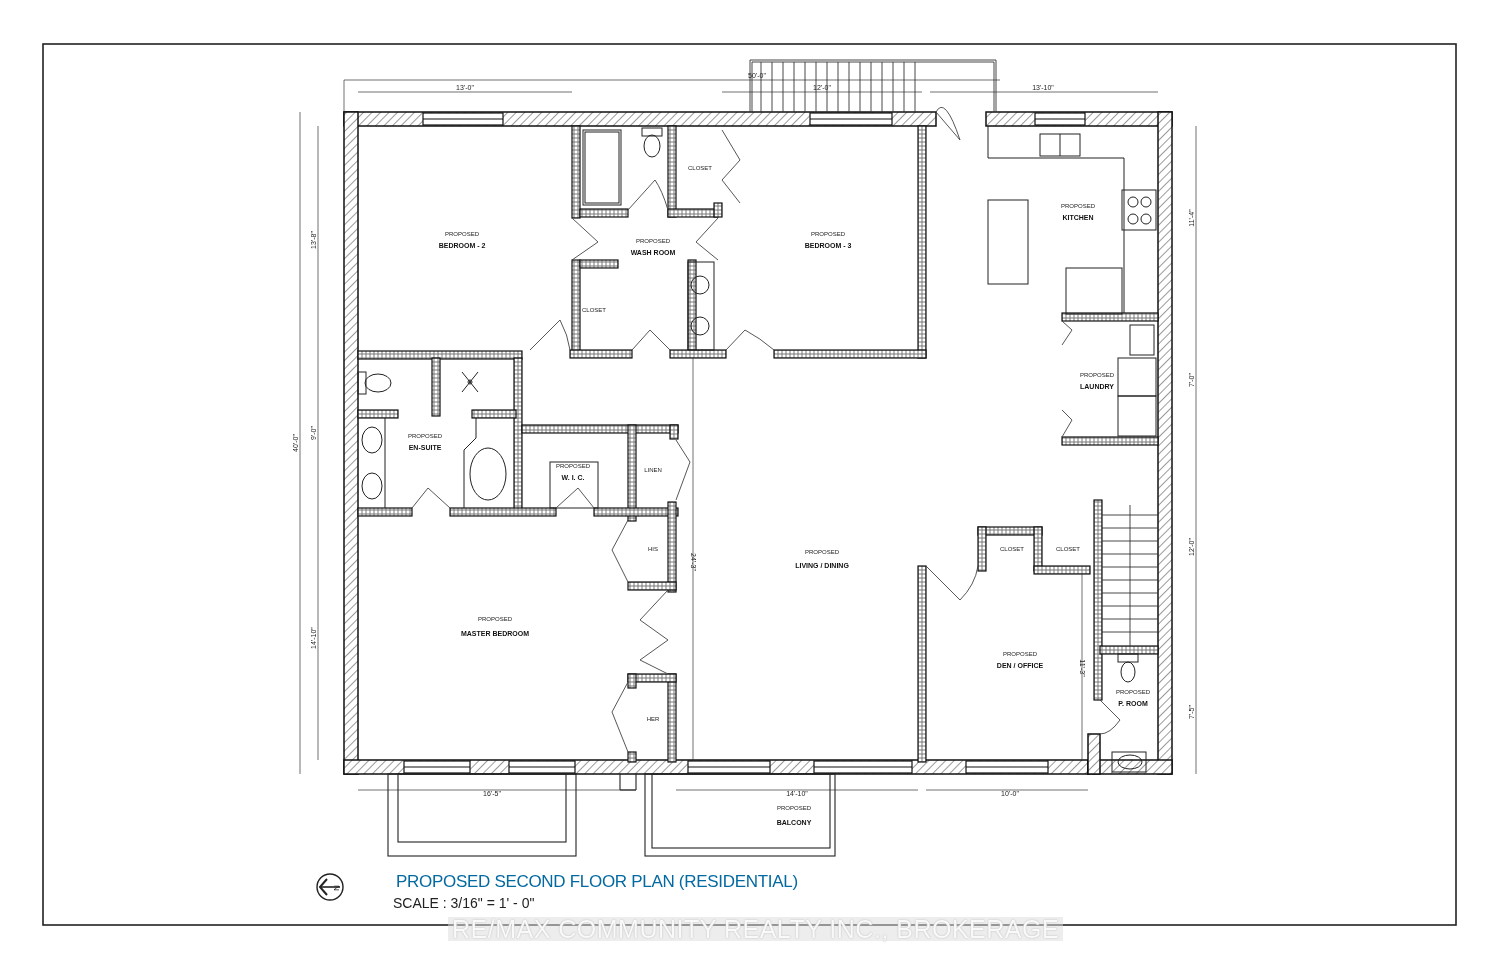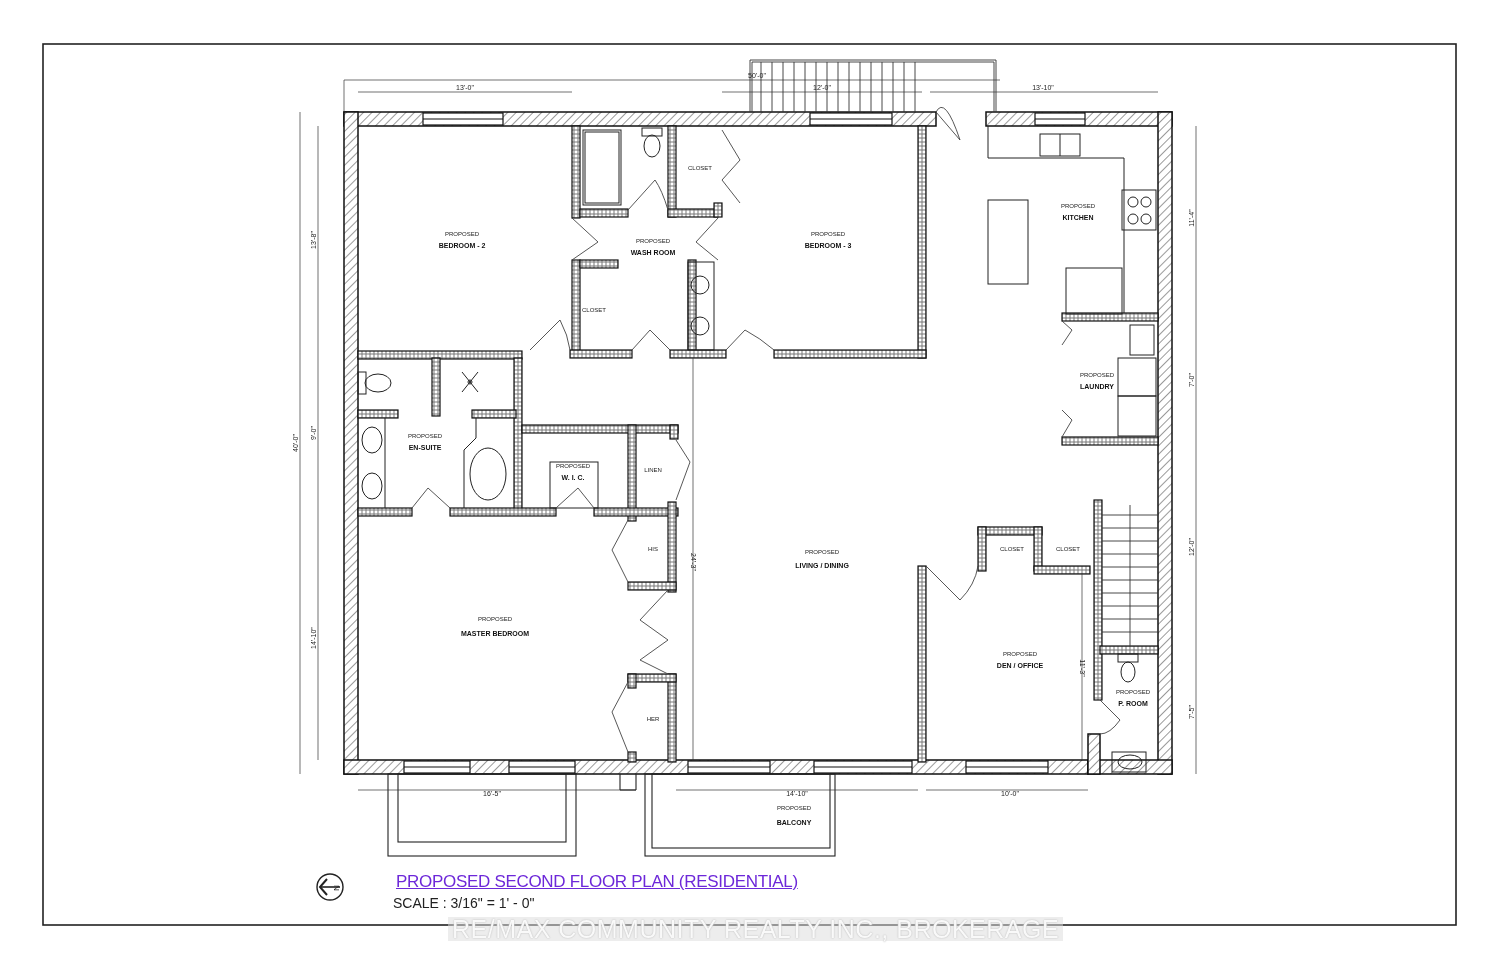--- a/index.html
+++ b/index.html
@@ -1,21 +1,21 @@
 <!DOCTYPE html>
 <html><head>
 <meta charset="utf-8">
 <style>
   html, body { margin:0; padding:0; background:#ffffff; }
   body { width:1500px; height:970px; position:relative; overflow:hidden; font-family:"Liberation Sans", sans-serif; }
   #plan { position:absolute; left:0; top:0; width:1500px; height:970px; }
   .lbl-small { font-family:"Liberation Sans", sans-serif; font-size:6px; fill:#222; text-anchor:middle; }
   .lbl-room { font-family:"Liberation Sans", sans-serif; font-size:7px; font-weight:bold; fill:#111; text-anchor:middle; }
   .lbl-dim { font-family:"Liberation Sans", sans-serif; font-size:7px; fill:#222; text-anchor:middle; }
-  .title-text { position:absolute; left:396px; top:872px; font-size:17px; color:#6d28d9; text-decoration:underline; font-family:"Liberation Sans", sans-serif; letter-spacing:-0.3px; }
+  .title-text { position:absolute; left:396px; top:872px; font-size:17px; color:#0369a1; font-family:"Liberation Sans", sans-serif; letter-spacing:-0.3px; }
   .scale-text { position:absolute; left:393px; top:895px; font-size:14px; color:#222; font-family:"Liberation Sans", sans-serif; }
   .watermark { position:absolute; left:448px; top:905px; font-size:25px; color:rgba(255,255,255,0.9); letter-spacing:0.5px; font-family:Liberation Sans, sans-serif; text-shadow:0 0 1px #bbb, 0 0 2px #ccc; background:rgba(220,220,220,0.5); padding:0 4px; line-height:24px;margin-top:12px; }
   .north { position:absolute; left:315px; top:872px; width:30px; height:30px; }
 </style>
 </head>
 <body>
 
 <svg id="plan" viewBox="0 0 1500 970" xmlns="http://www.w3.org/2000/svg">
   <defs>
     <pattern id="hatch" patternUnits="userSpaceOnUse" width="6" height="6" patternTransform="rotate(45)">

